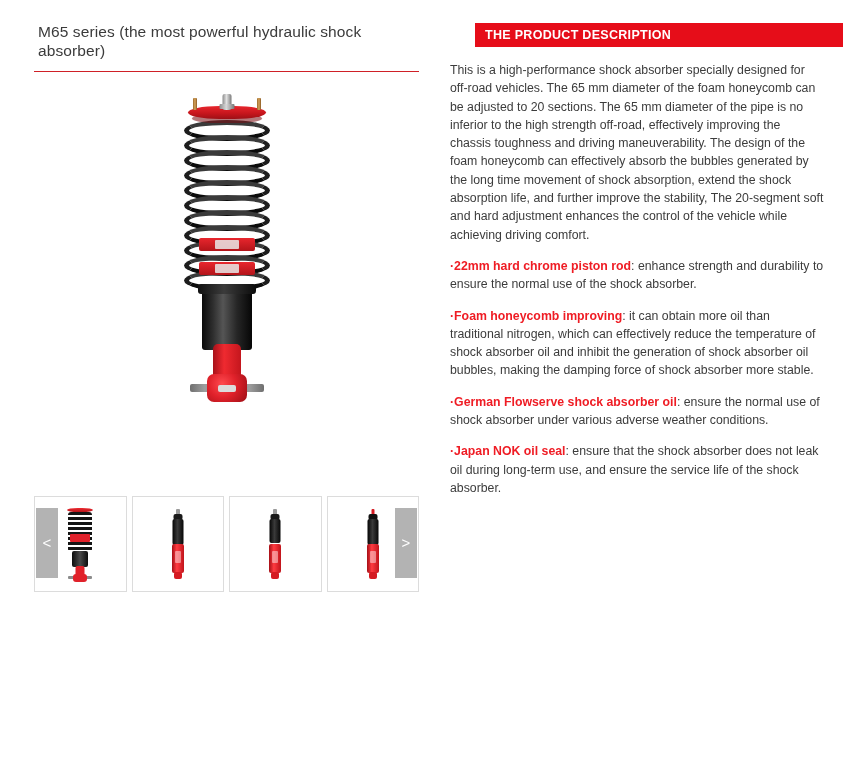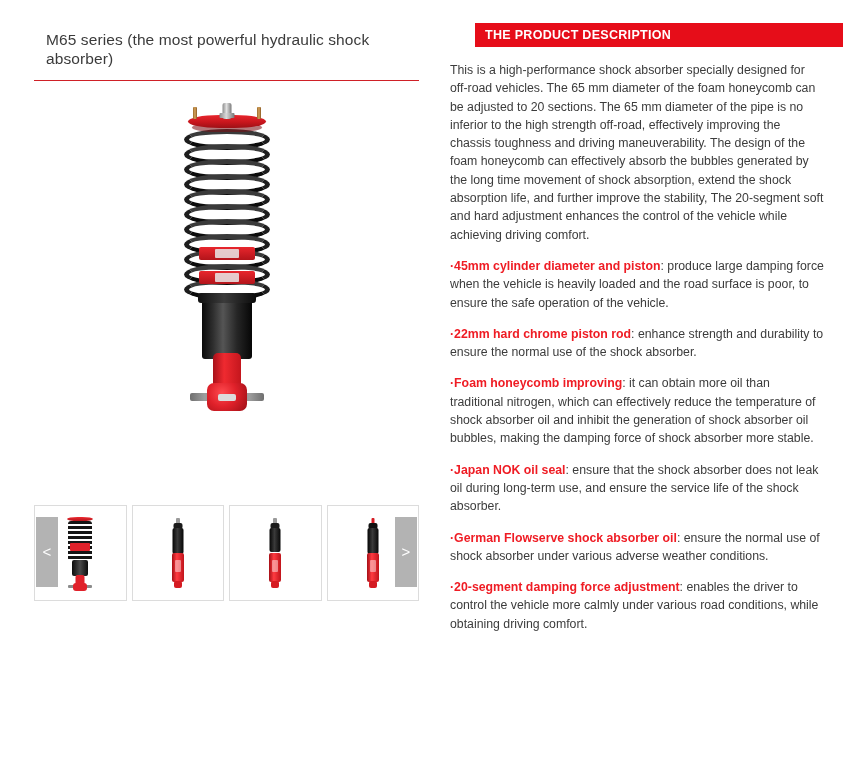--- a/index.html
+++ b/index.html
@@ -33,21 +33,21 @@
     width: 447px;
     height: 781px;
     padding: 18px 18px 0 34px;
   }
 
   .product-title {
     font-size: 15.5px;
     line-height: 19px;
     color: #3b3b3b;
     font-weight: 400;
-    margin: 12px;
+    margin: 4px;
     padding: 0 10px 0 0;
     letter-spacing: 0.1px;
   }
 
   .title-rule {
     margin-top: 11px;
     width: 385px;
     height: 1px;
     background: #cf2027;
     border: 0;
@@ -493,42 +493,36 @@
   </div>
 
   <div class="right-col">
 
     <div class="section-header">THE PRODUCT DESCRIPTION</div>
 
     <div class="desc-body">
 
       <p class="intro-paragraph">This is a high-performance shock absorber specially designed for off-road vehicles. The 65 mm diameter of the foam honeycomb can be adjusted to 20 sections. The 65 mm diameter of the pipe is no inferior to the high strength off-road, effectively improving the chassis toughness and driving maneuverability. The design of the foam honeycomb can effectively absorb the bubbles generated by the long time movement of shock absorption, extend the shock absorption life, and further improve the stability, The 20-segment soft and hard adjustment enhances the control of the vehicle while achieving driving comfort.</p>
 
-      <p class="feature">
-        <span class="feature-lead">45mm cylinder diameter and piston</span><span class="feature-rest">: produce large damping force when the vehicle is heavily loaded and the road surface is poor, to ensure the safe operation of the vehicle.</span>
-      </p>
 
       <p class="feature">
         <span class="feature-lead">22mm hard chrome piston rod</span><span class="feature-rest">: enhance strength and durability to ensure the normal use of the shock absorber.</span>
       </p>
 
 
       <p class="feature">
         <span class="feature-lead">Foam honeycomb improving</span><span class="feature-rest">: it can obtain more oil than traditional nitrogen, which can effectively reduce the temperature of shock absorber oil and inhibit the generation of shock absorber oil bubbles, making the damping force of shock absorber more stable.</span>
       </p>
 
       <p class="feature">
+        <span class="feature-lead">German Flowserve shock absorber oil</span><span class="feature-rest">: ensure the normal use of shock absorber under various adverse weather conditions.</span>
+      </p>
+
+      <p class="feature">
         <span class="feature-lead">Japan NOK oil seal</span><span class="feature-rest">: ensure that the shock absorber does not leak oil during long-term use, and ensure the service life of the shock absorber.</span>
       </p>
 
-      <p class="feature">
-        <span class="feature-lead">German Flowserve shock absorber oil</span><span class="feature-rest">: ensure the normal use of shock absorber under various adverse weather conditions.</span>
-      </p>
-
-
-      <p class="feature">
-        <span class="feature-lead">20-segment damping force adjustment</span><span class="feature-rest">: enables the driver to control the vehicle more calmly under various road conditions, while obtaining driving comfort.</span>
-      </p>
+
 
     </div>
   </div>
 
 </div>
 
 </body></html>

